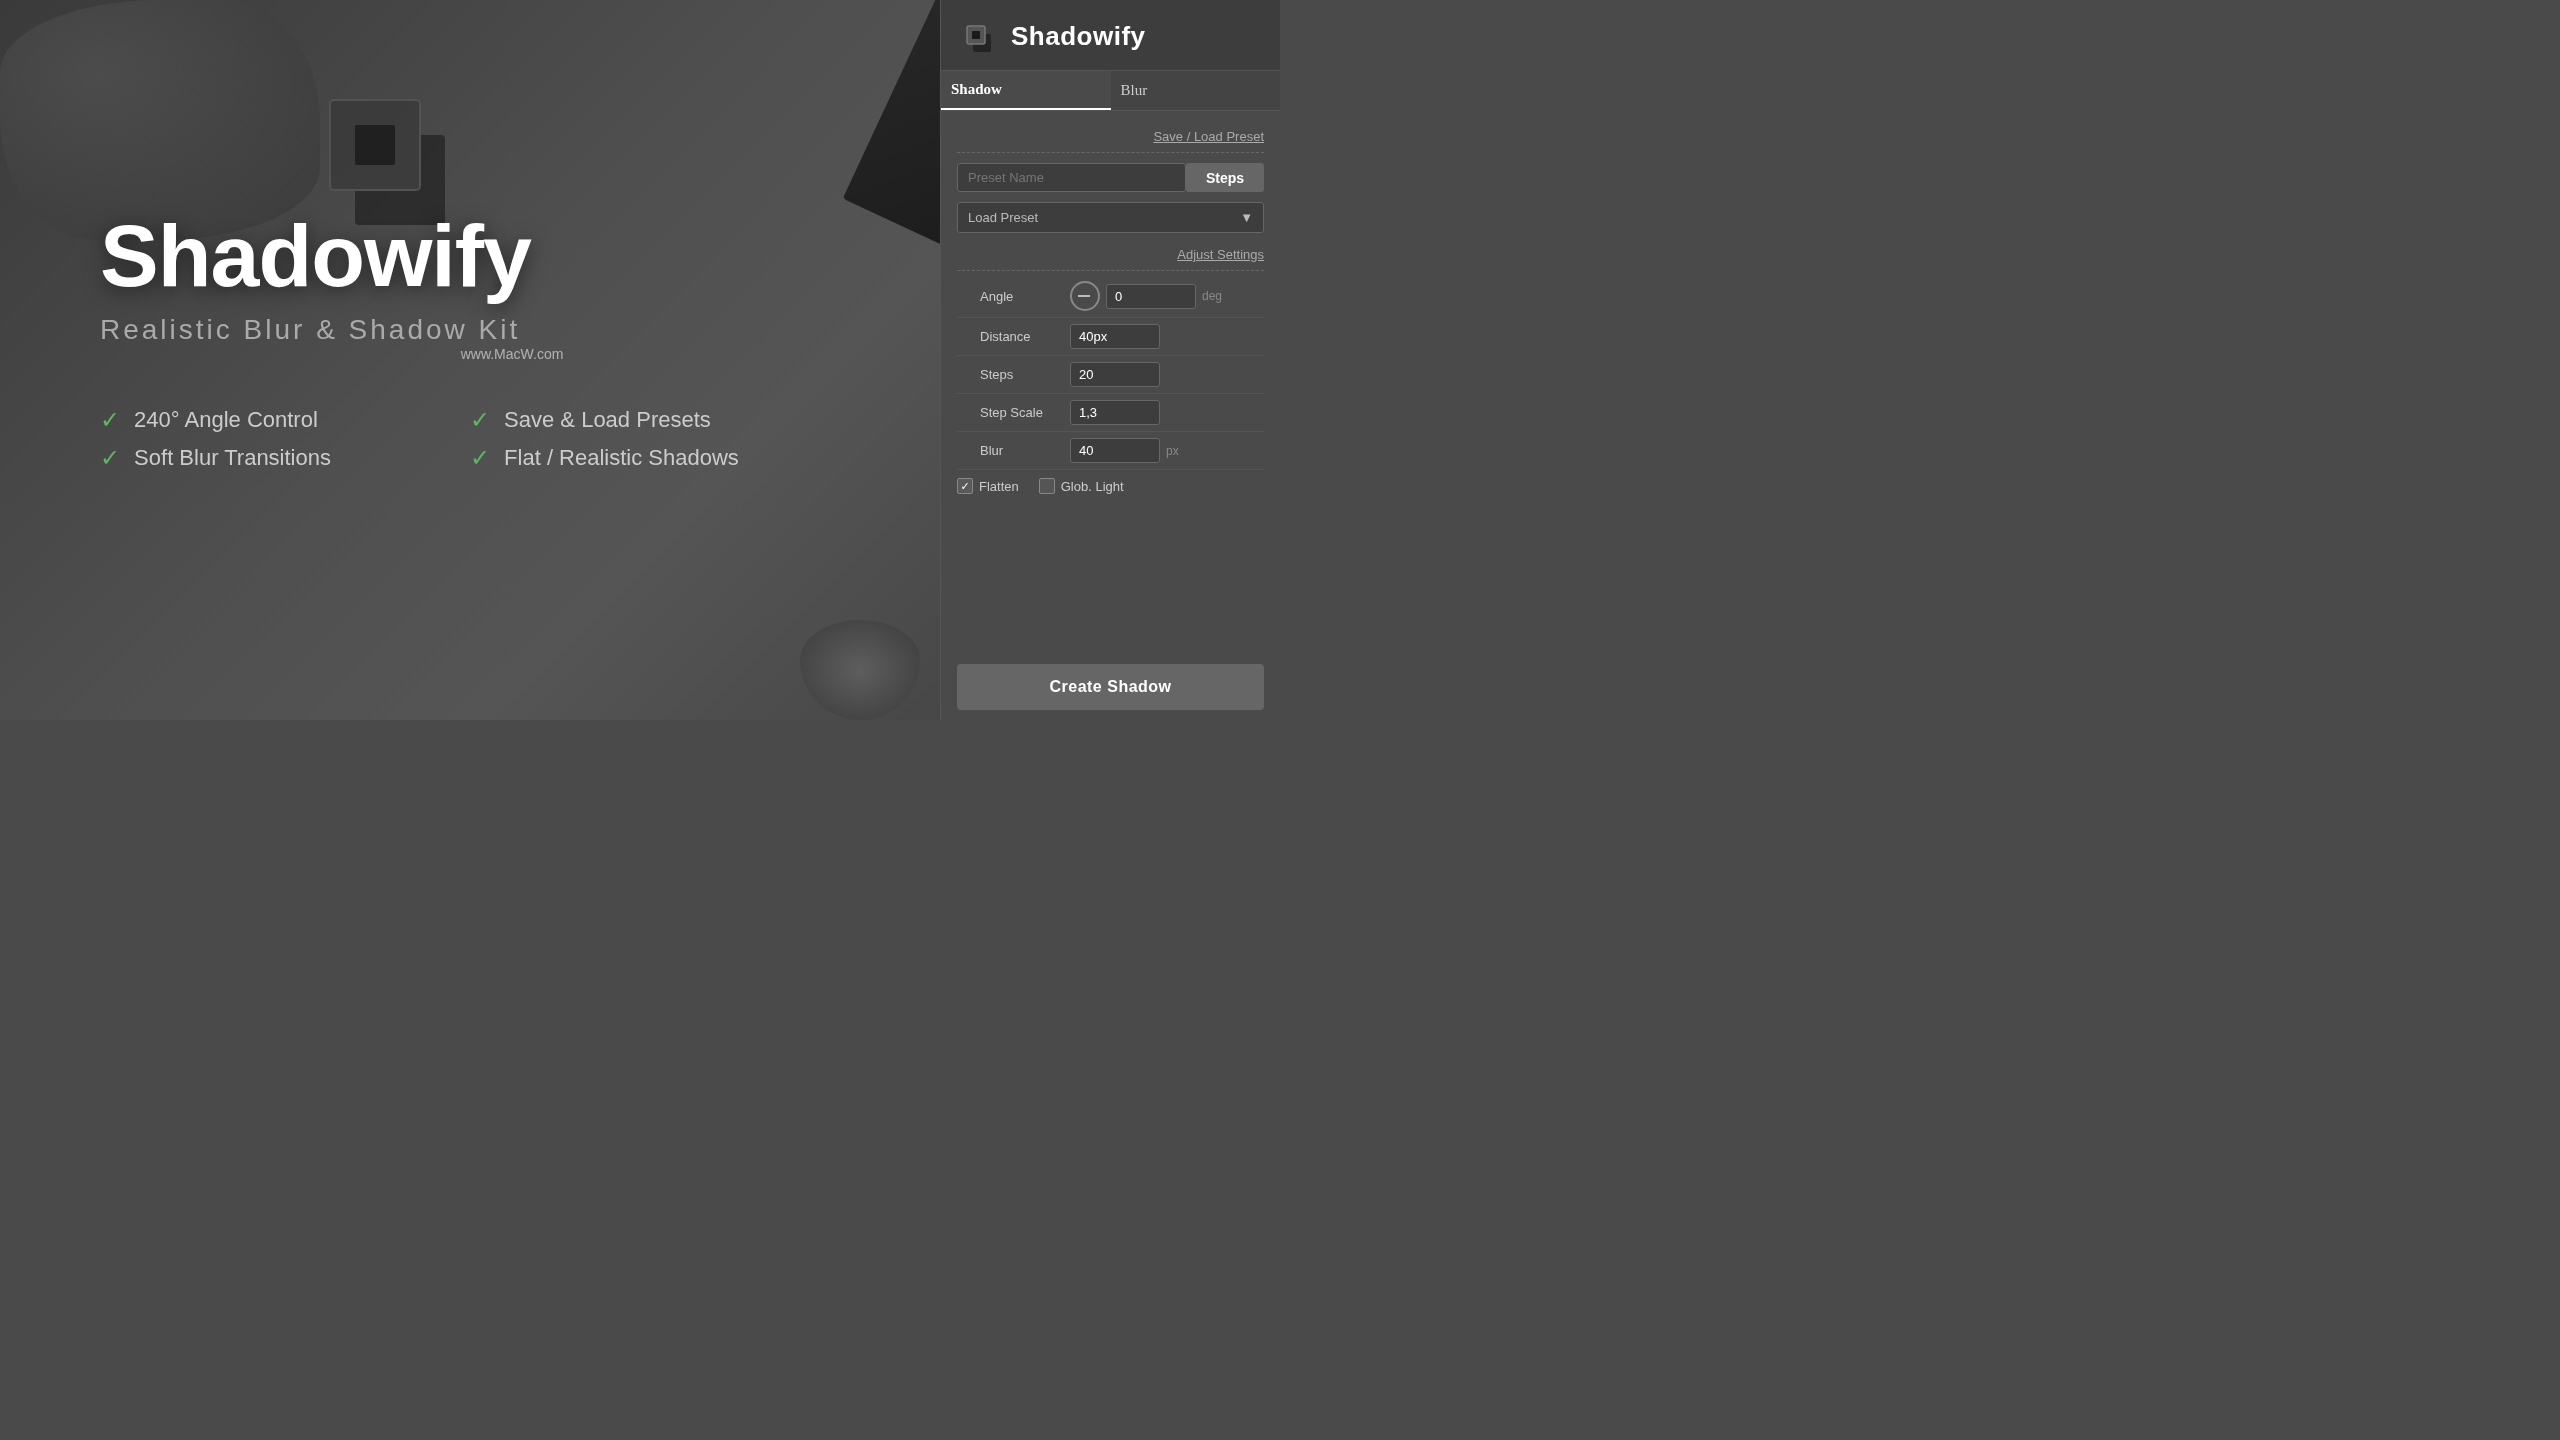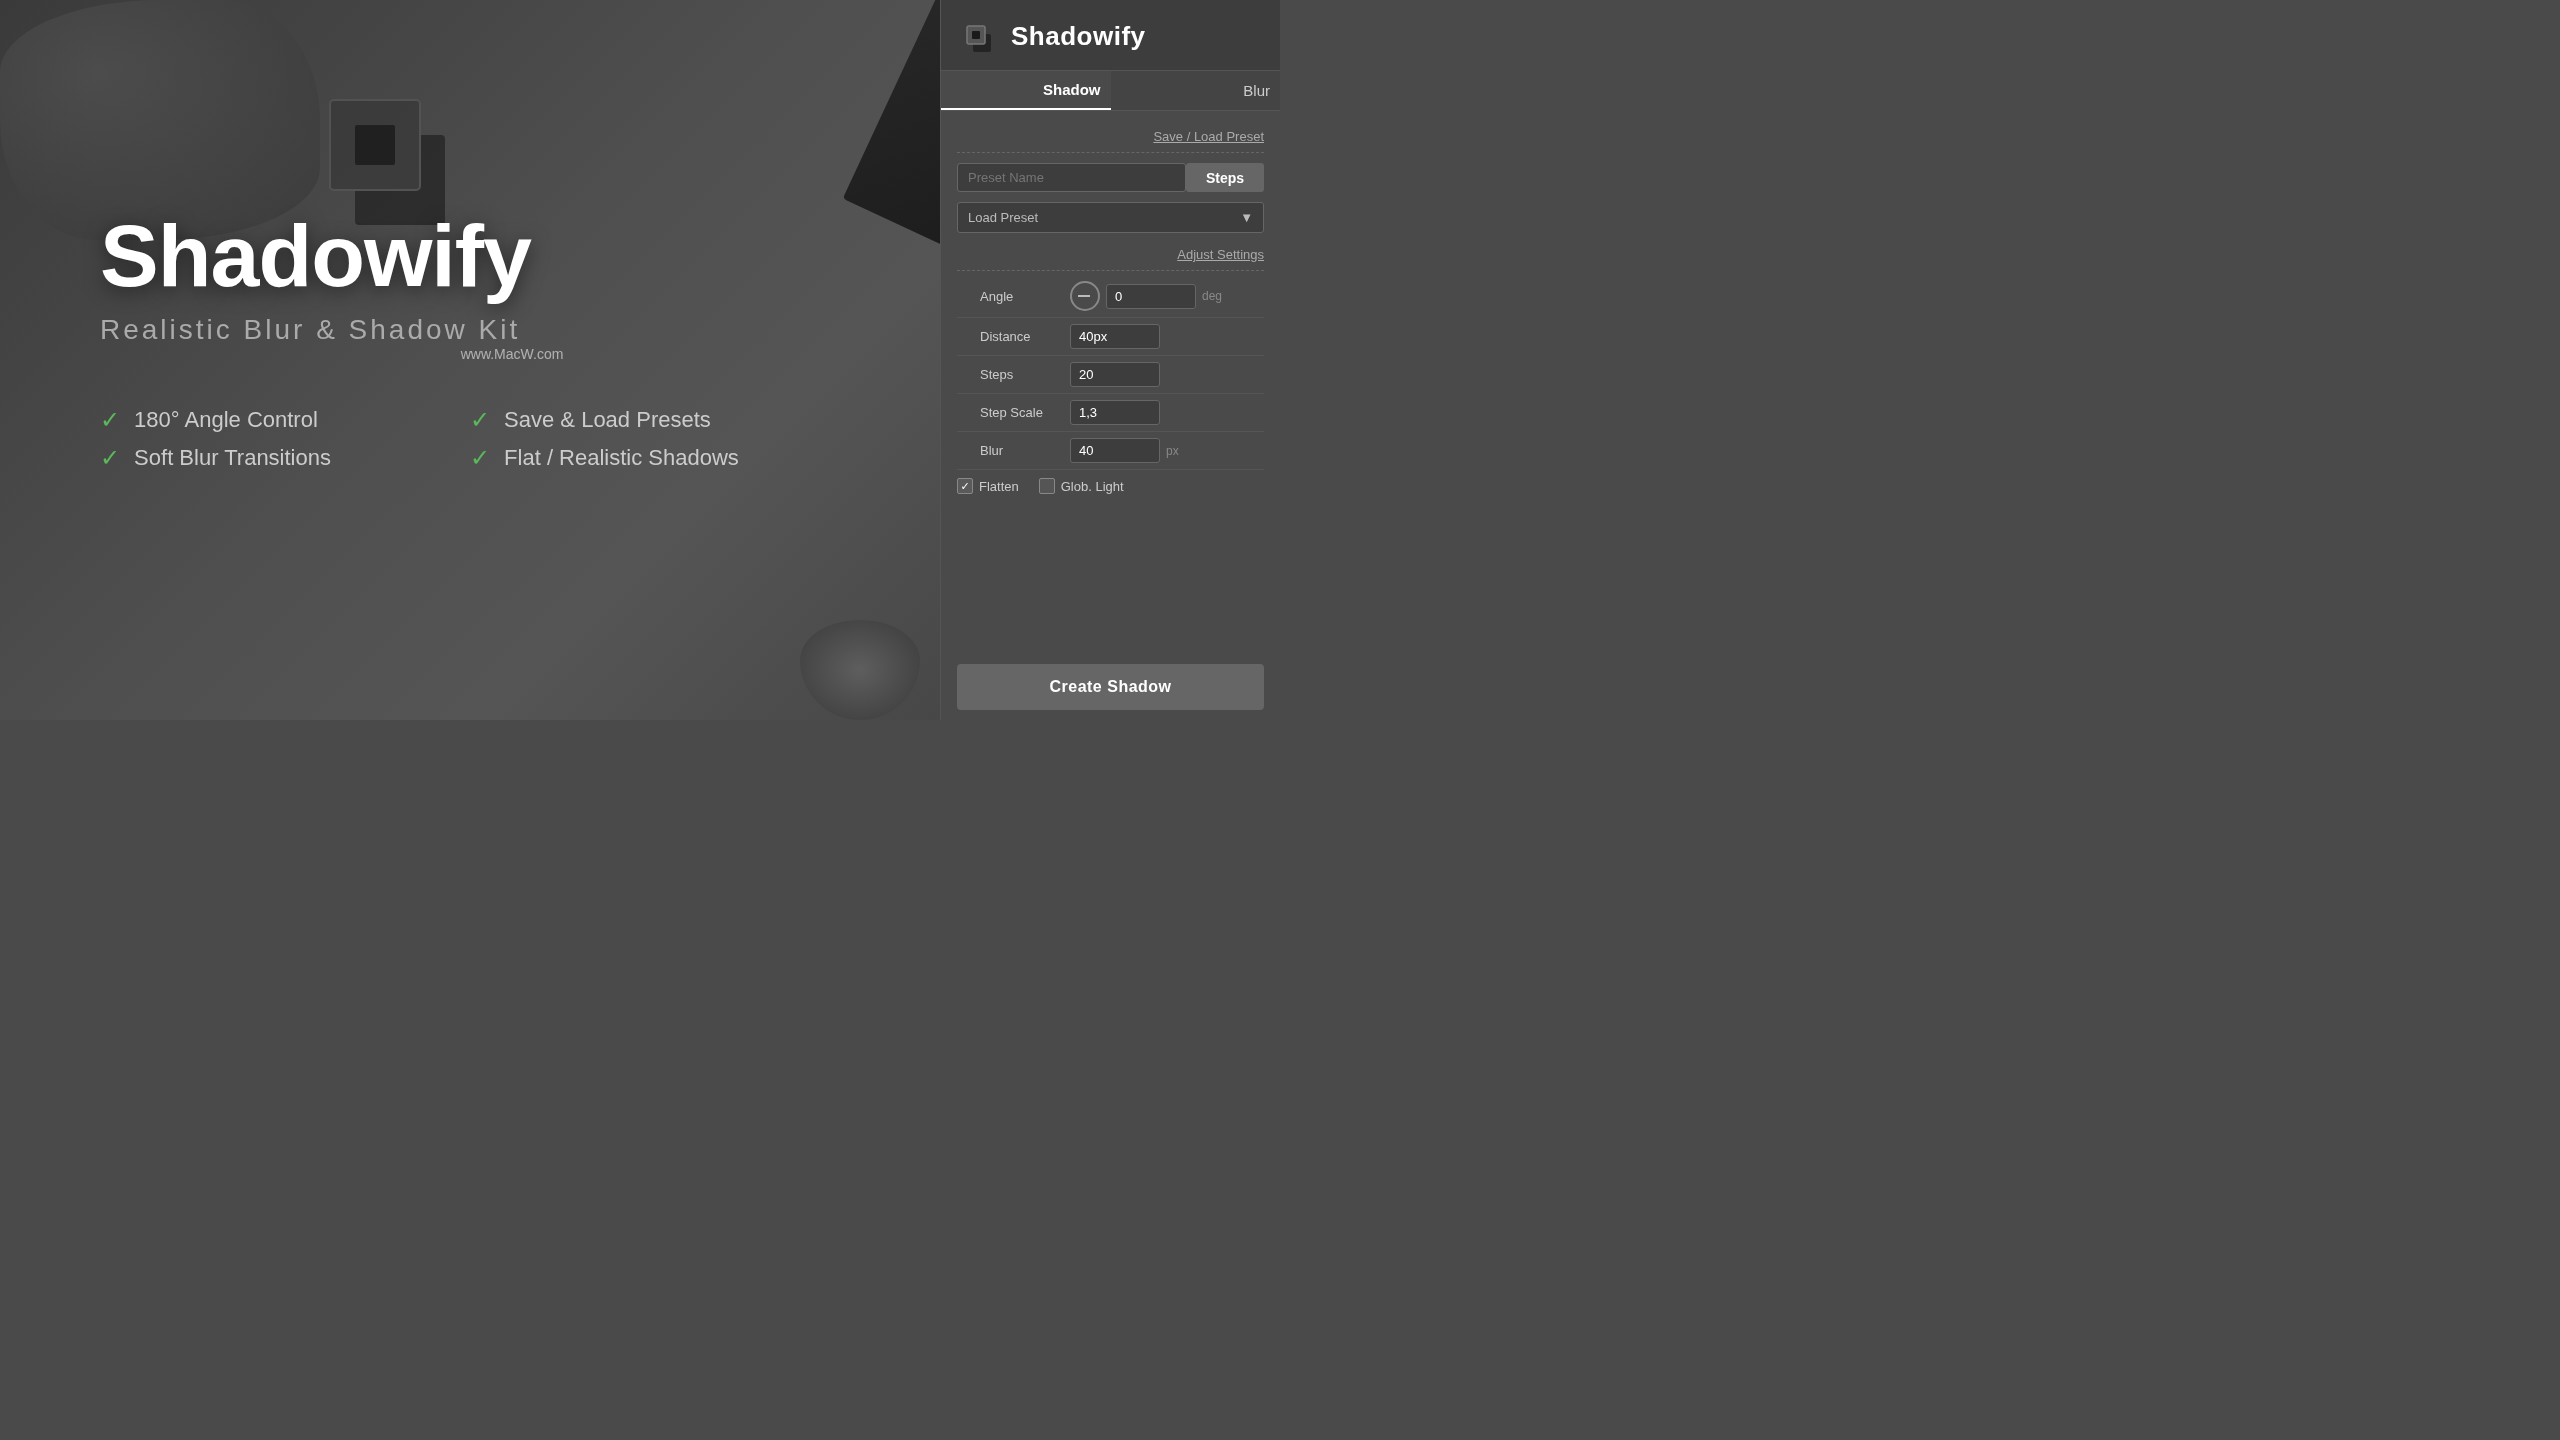--- a/index.html
+++ b/index.html
@@ -173,26 +173,27 @@
 
     .panel-tabs {
       display: flex;
       background: #444;
       border-bottom: 1px solid #555;
     }
 
     .panel-tab {
       flex: 1;
       padding: 10px;
-      text-align: right;
+      text-align: left;
       font-size: 15px;
       color: #ccc;
       cursor: pointer;
       border: none;
       background: transparent;
+      font-family: Liberation Serif, serif;
     }
 
     .panel-tab.active {
       background: #4a4a4a;
       color: #fff;
       font-weight: 600;
       border-bottom: 2px solid #fff;
     }
 
     .panel-body {
@@ -399,21 +400,21 @@
   </svg>
 </div>
 
 <div class="main-content">
   <h1 class="app-title">Shadowify</h1>
   <p class="app-subtitle">Realistic Blur &amp; Shadow Kit</p>
 
   <div class="features">
     <div class="feature-item">
       <span class="check-icon">✓</span>
-      <span>180° Angle Control</span>
+      <span>240° Angle Control</span>
     </div>
     <div class="feature-item">
       <span class="check-icon">✓</span>
       <span>Save &amp; Load Presets</span>
     </div>
     <div class="feature-item">
       <span class="check-icon">✓</span>
       <span>Soft Blur Transitions</span>
     </div>
     <div class="feature-item">

